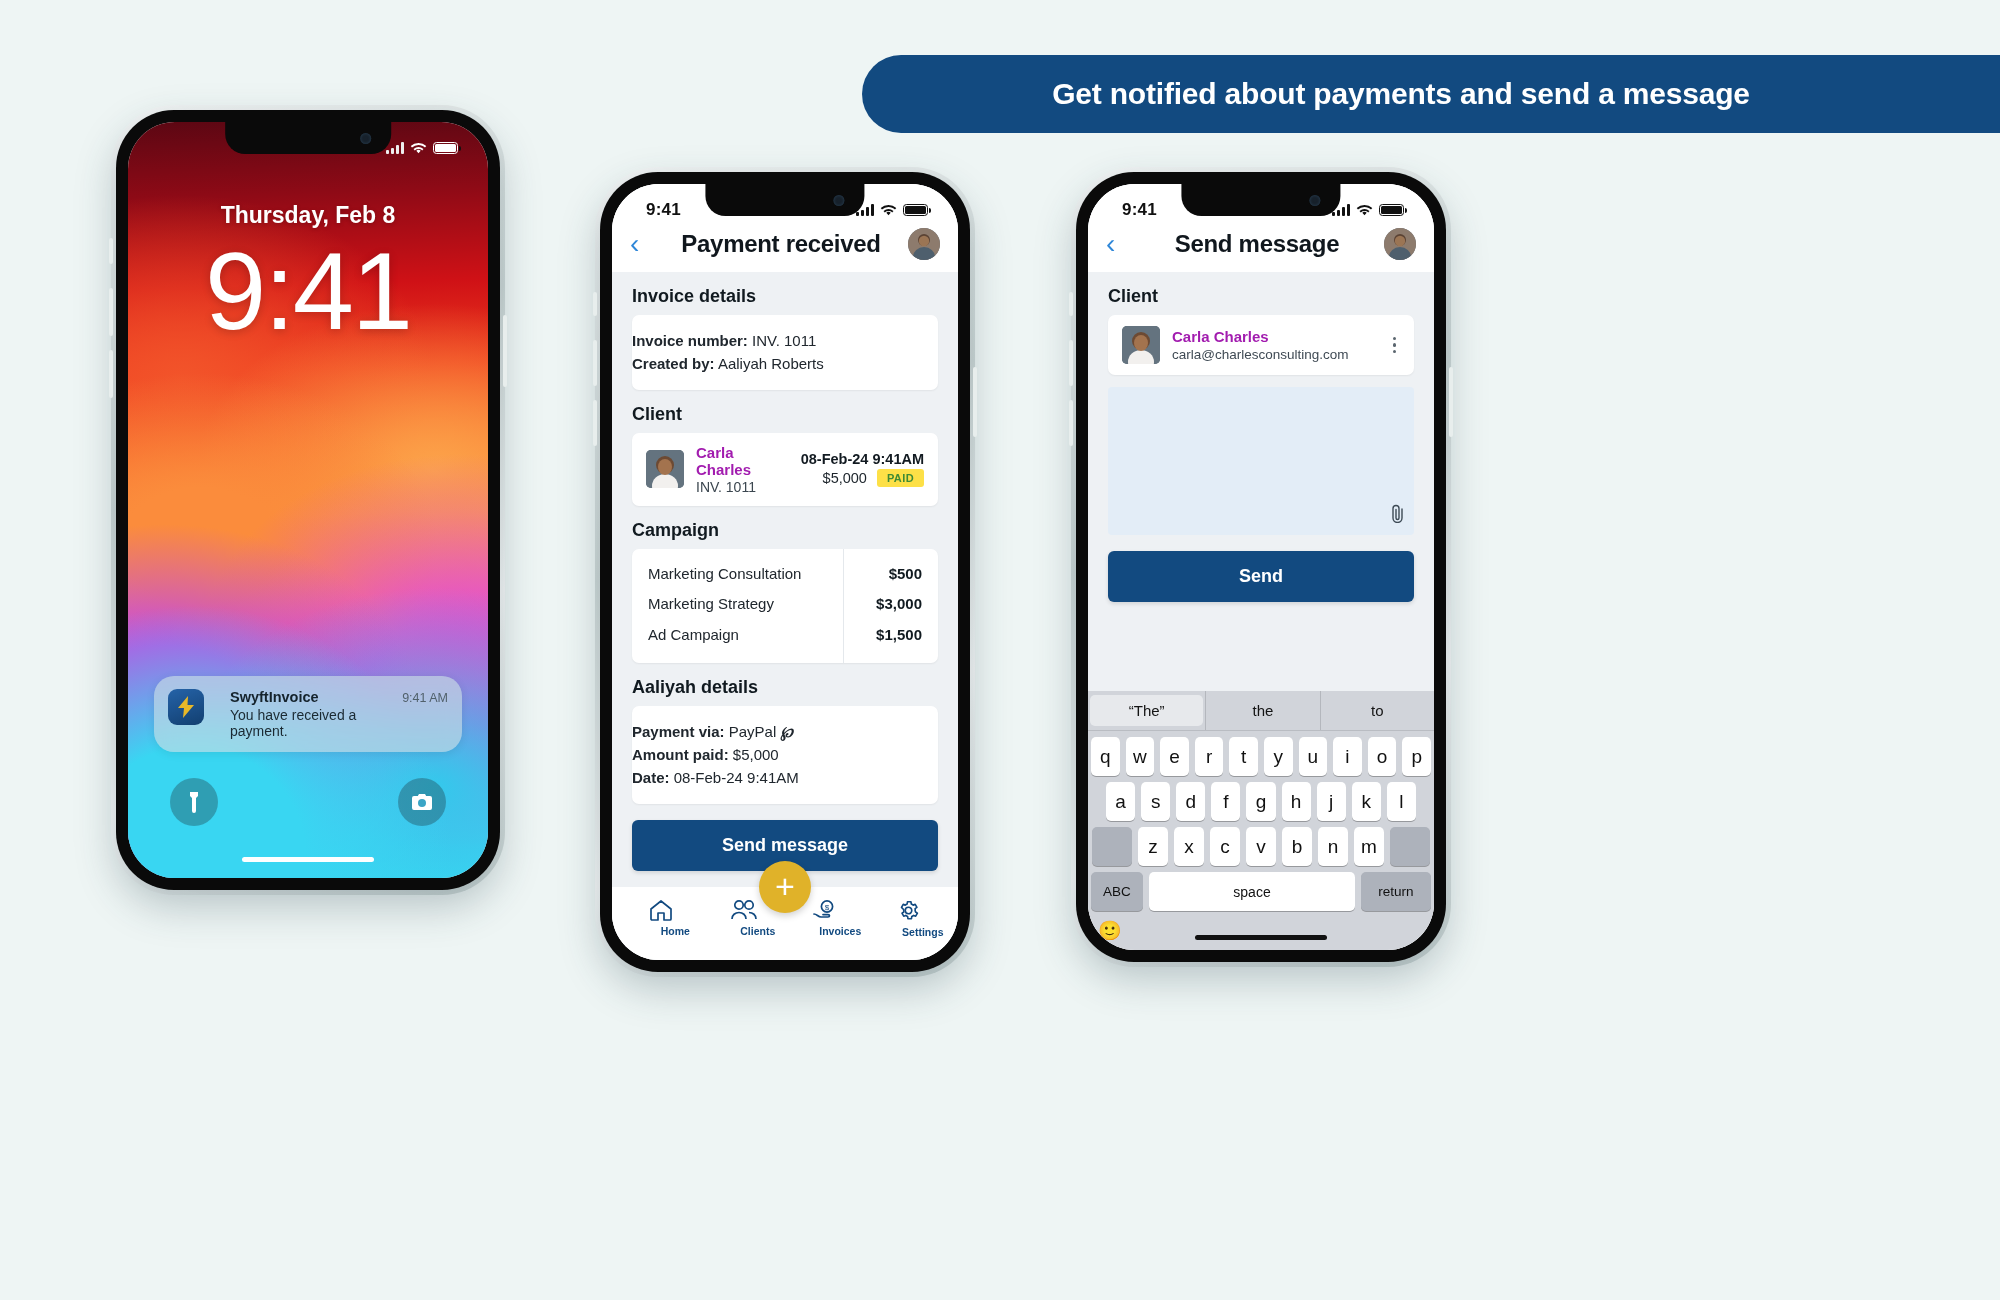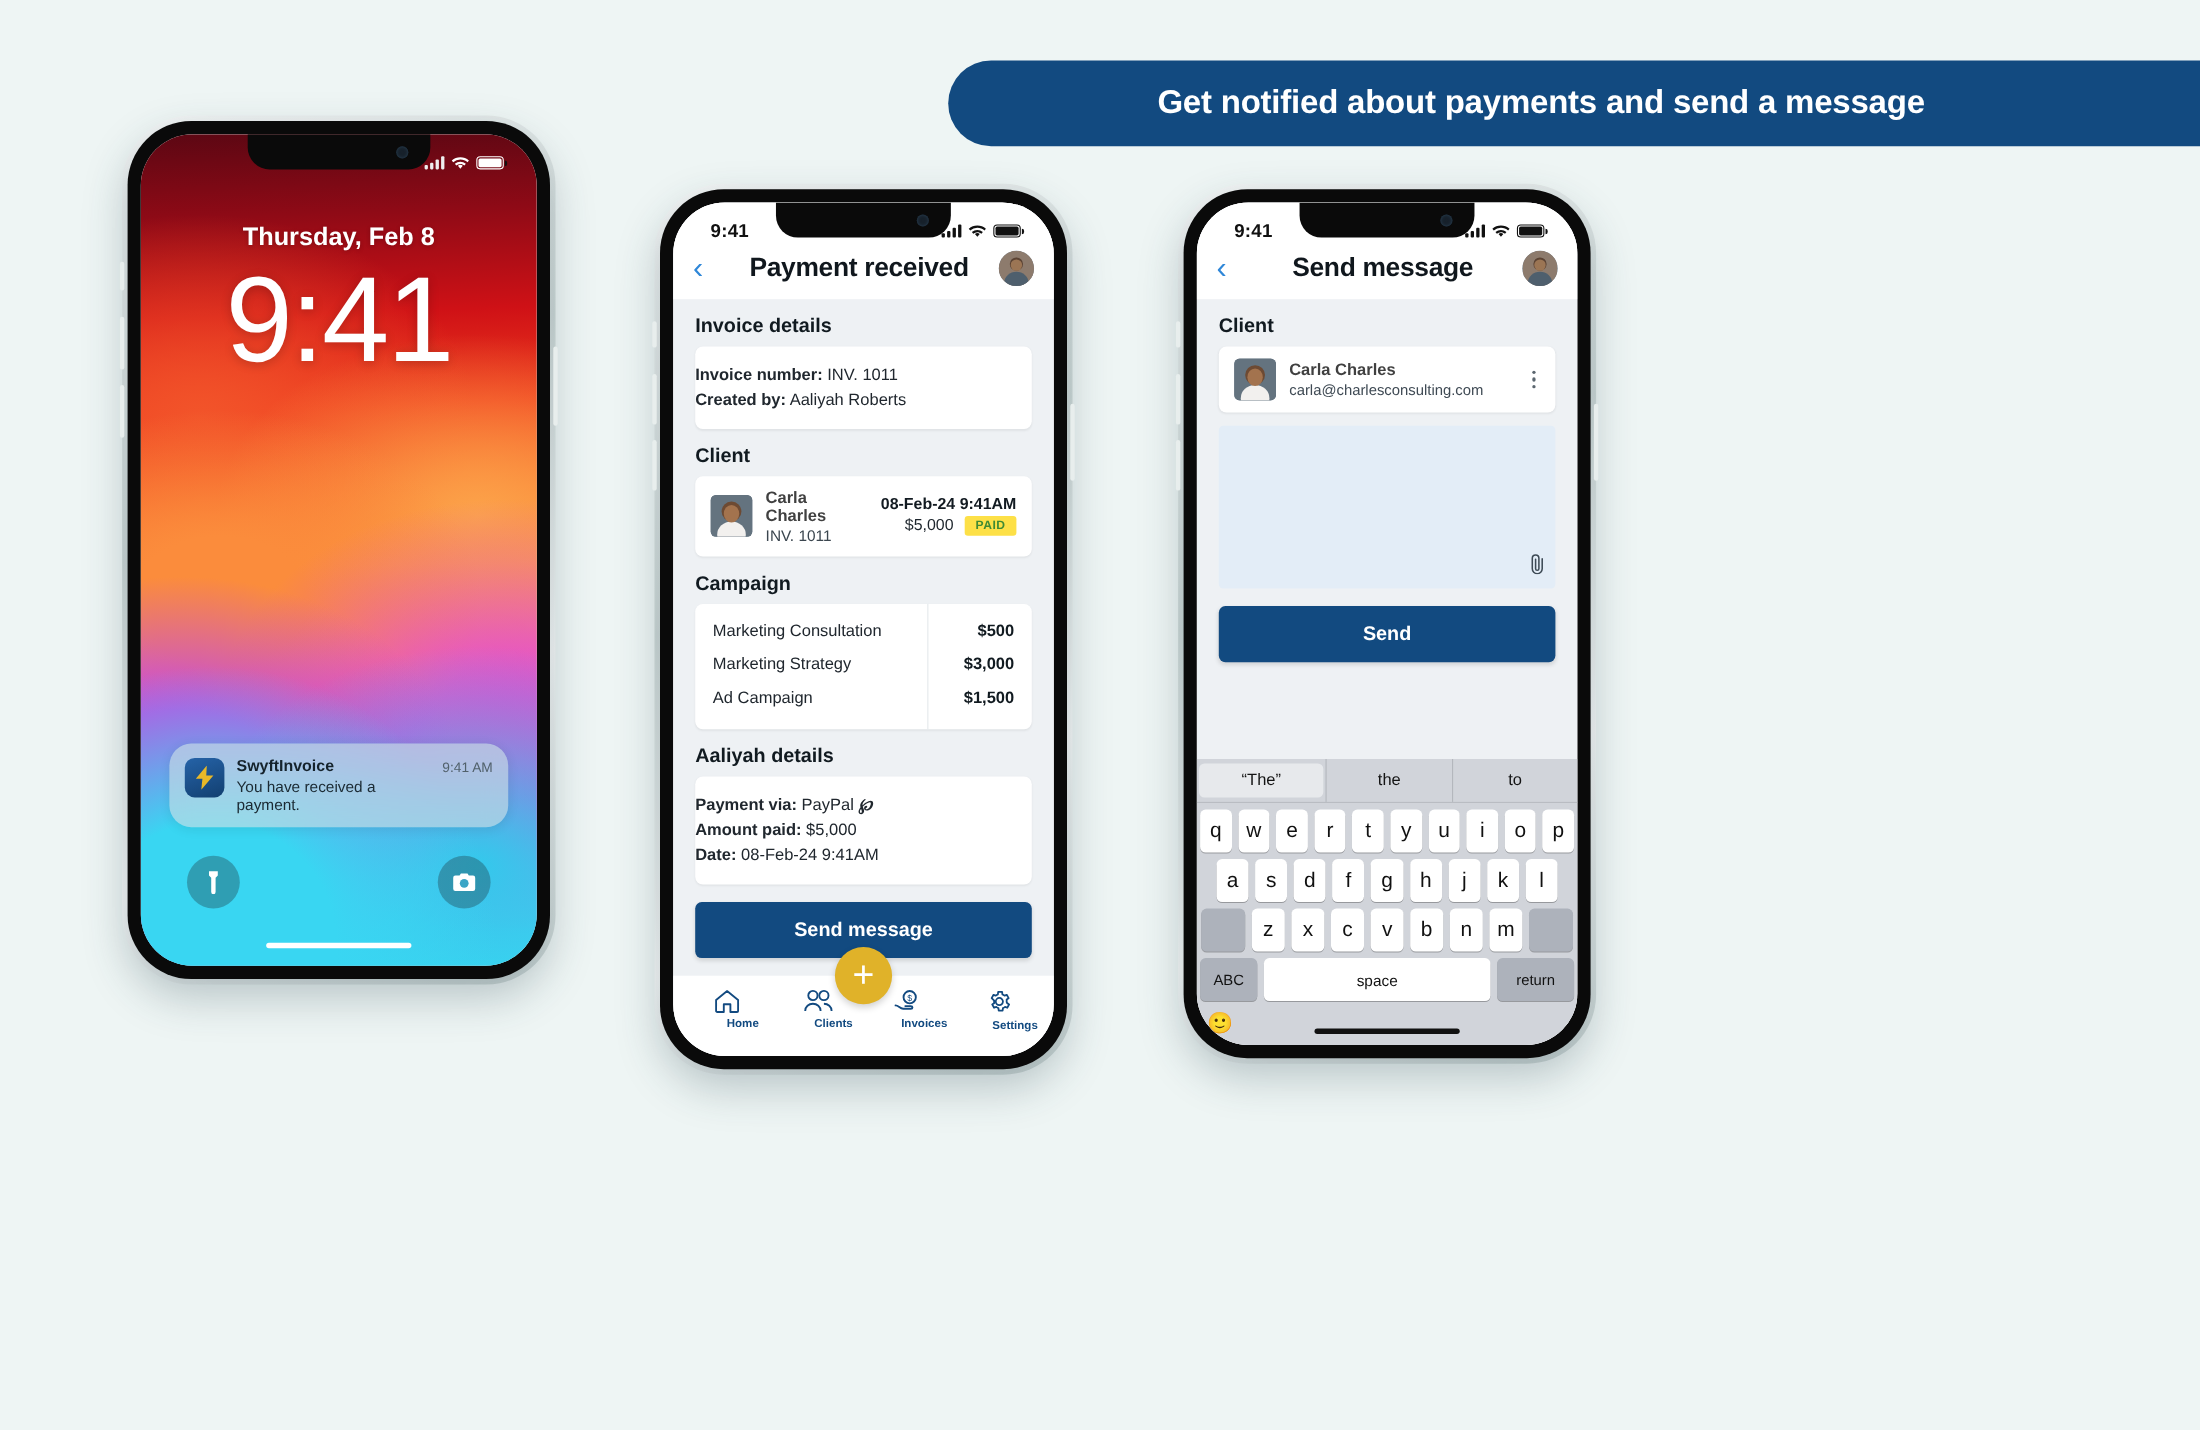--- a/index.html
+++ b/index.html
@@ -119,21 +119,21 @@
     font-size: 110px; font-weight: 300; letter-spacing: -2px;
     line-height: 1.25;
     text-shadow: 0 2px 10px rgba(0,0,0,.2);
   }
   .notif {
     position:absolute; left:26px; right:26px; bottom: 126px;
     background: rgba(205,222,228,0.62);
     backdrop-filter: blur(10px);
     border-radius: 20px;
     padding: 13px 14px;
-    display:flex; align-items:flex-start; gap: 11px;
+    display:flex; align-items:flex-start; gap: 26px;
     box-shadow: 0 2px 10px rgba(0,0,0,.08);
   }
   .notif-icon {
     width: 36px; height: 36px; border-radius: 9px;
     background: linear-gradient(160deg,#2563a8,#123f70);
     display:flex; align-items:center; justify-content:center;
     flex: 0 0 36px;
   }
   .notif-body { flex:1; min-width:0; }
   .notif-title { font-size: 14.5px; font-weight: 700; color:#15232c; }
@@ -168,21 +168,21 @@
   }
   .sect-title { font-size: 18px; font-weight:700; color:#111a20; padding: 14px 20px 8px; }
   .card { background:#fff; border-radius: 7px; margin: 0 20px; box-shadow: 0 1px 2px rgba(0,0,0,.06); }
   .card-pad { padding: 14px 0; }
   .kv { font-size: 15px; color:#20272e; line-height: 1.55; }
   .kv b { font-weight:700; }
 
   .client-row { display:flex; align-items:center; gap: 12px; padding: 11px 14px; }
   .client-pic { width:38px;height:38px;border-radius:5px;overflow:hidden;flex:0 0 38px;background:#5d6e7d;}
   .client-main { flex:1; min-width:0;}
-  .client-name { font-size:15px;font-weight:700;color:#404040;}
+  .client-name { font-size:15px;font-weight:700;color:#a21caf;}
   .client-sub { font-size:14px;color:#3b464f;margin-top:1px;}
   .client-right { text-align:right;}
   .client-date { font-size:14.5px;font-weight:700;color:#121a21;}
   .client-amt-row { display:flex;align-items:center;gap:10px;justify-content:flex-end;margin-top:2px;}
   .client-amt { font-size:14.5px;color:#1d252c;}
   .badge-paid {
     background:#fde047; color:#3f8a34; font-size:11px; font-weight:700;
     padding: 3px 10px; border-radius:3px; letter-spacing:.4px;
   }
 

